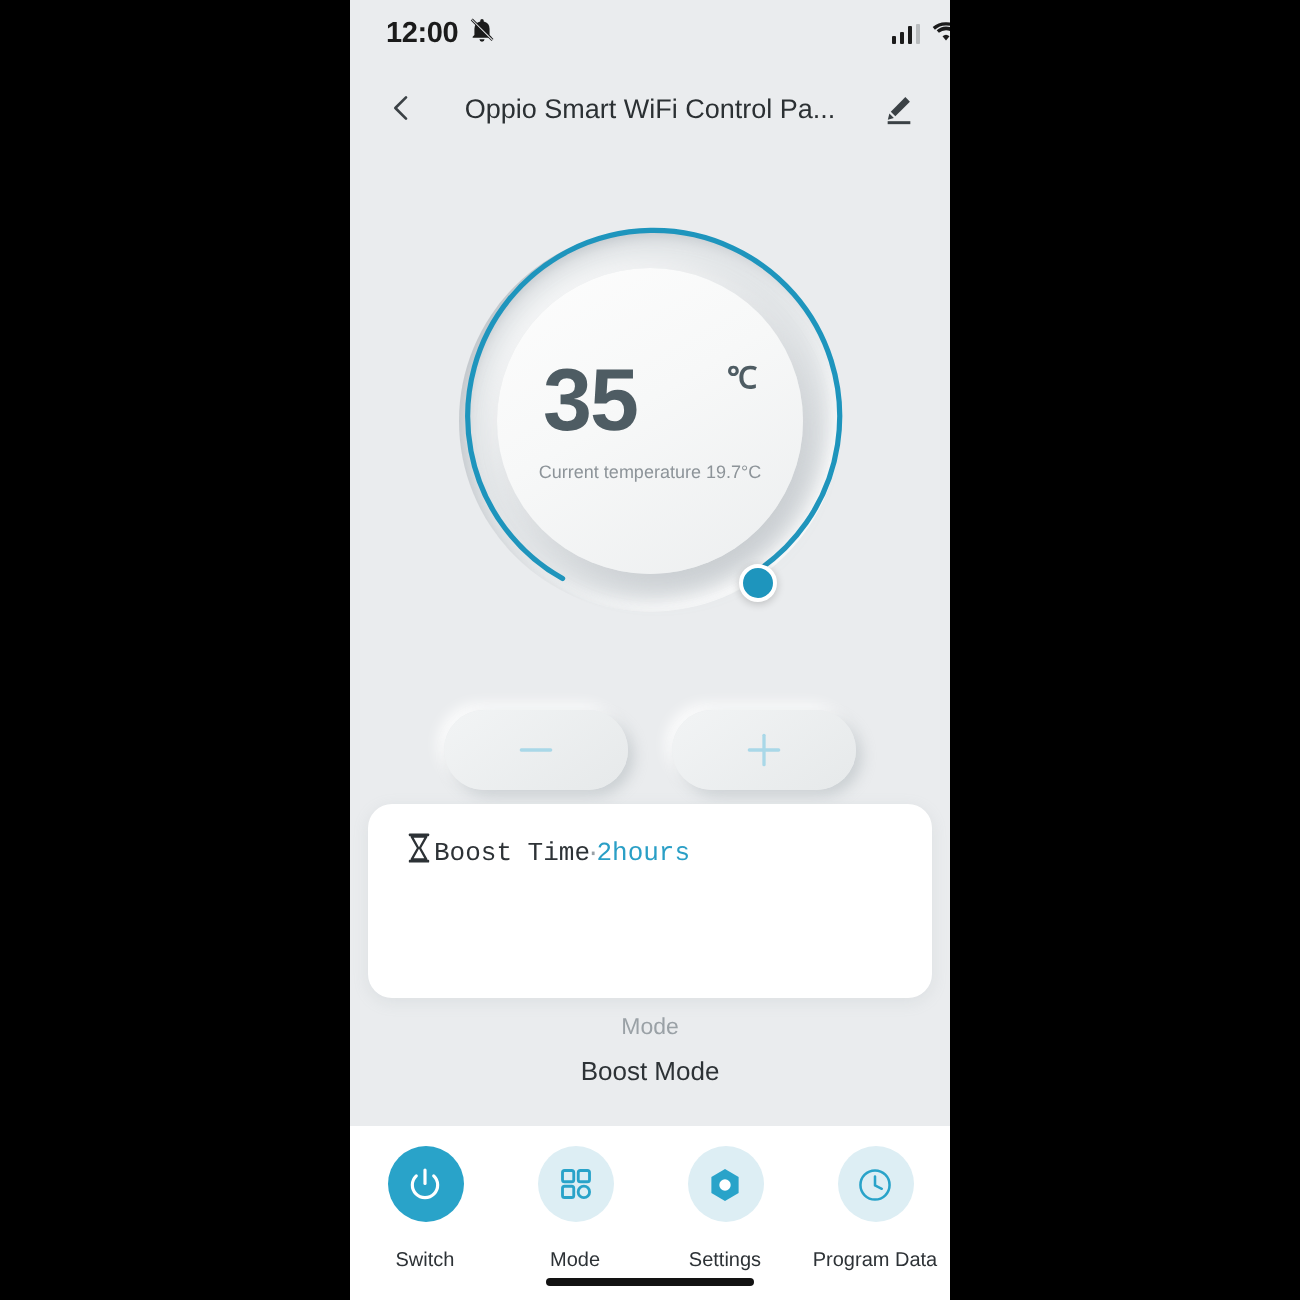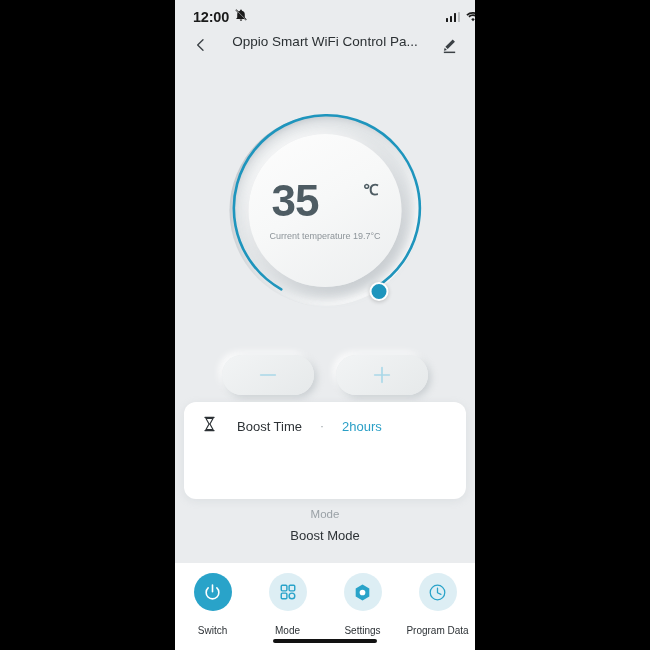--- a/index.html
+++ b/index.html
@@ -39,21 +39,21 @@
   }
   .battery::after {
     content:""; position:absolute; right:-3.2px; top:3px;
     width:1.8px; height:5px; background:#1b1b1b; border-radius:0 1px 1px 0;
   }
   .battery .lvl { height:100%; background:#1b1b1b; border-radius:1px; }
 
   
   .titlebar {
     position:absolute; left:0; top:34px; width:300px; height:40px;
-    display:flex; align-items:flex-start; padding:0 15px;
+    display:flex; align-items:center; padding:0 15px;
   }
   .back-btn {
     width:22px; height:22px; flex:0 0 22px;
     display:flex; align-items:center; justify-content:center;
   }
   .title {
     flex:1; text-align:center; font-size:13.5px; color:#2b3033;
     white-space:nowrap; overflow:hidden; text-overflow:ellipsis;
     padding:0 4px;
   }
@@ -108,21 +108,21 @@
   }
   .adj-btn svg { display:block; }
 
   
   .card {
     position:absolute; left:9px; top:402px; width:282px; height:97px;
     background:#fff; border-radius:12px;
     box-shadow:0 2px 8px rgba(150,160,168,0.16);
     padding:14px 18px 0 18px;
   }
-  .card-head { display:flex; align-items:center; gap:20px; }
+  .card-head { display:flex; align-items:center; gap:0;font-family:Liberation Mono, monospace; }
   .card-title { font-size:13px; color:#2d3236; }
   .card-dot { font-size:12px; color:#9aa1a6; margin:0 -2px; }
   .card-val { font-size:13px; color:#2a9fc6; }
 
   .slider-row { display:flex; align-items:center; gap:9px; margin-top:22px; }
   .slider-label { font-size:9.5px; color:#a8aeb2; white-space:nowrap; }
   .slider {
     position:relative; flex:1; height:6px; border-radius:3px; background:#e9ecee;
   }
   .slider-fill { position:absolute; left:0; top:0; height:6px; width:19%; border-radius:3px; background:#2a9fc6; }

